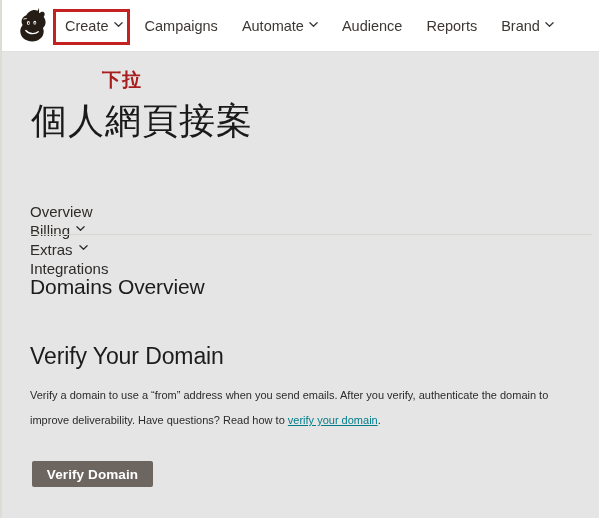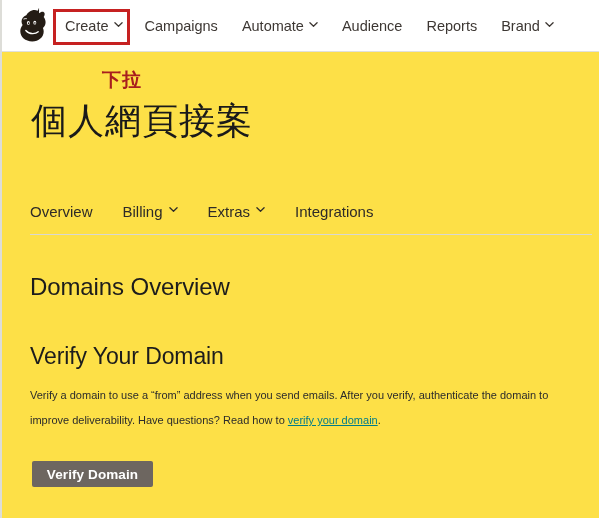--- a/index.html
+++ b/index.html
@@ -12,21 +12,21 @@
     height: 518px;
     overflow: hidden;
     font-family: "Liberation Sans", sans-serif;
     color: #241c15;
     -webkit-font-smoothing: antialiased;
   }
   .page {
     position: relative;
     width: 599px;
     height: 518px;
-    background: #fde047;
+    background: #e5e5e5;
     border-left: 2px solid #ddddd8;
     box-sizing: border-box;
     overflow: hidden;
   }
 
   
   .topnav {
     position: absolute;
     left: 0; top: 0;
     width: 599px;
@@ -101,21 +101,22 @@
     letter-spacing: 1px;
     line-height: 50px;
     white-space: nowrap;
   }
 
   
   .tabrow {
     position: absolute;
     left: 28px; top: 203px;
     display: flex;
-    align-items: center;
+    align-items: flex-start;
+    flex-direction: column;
   }
   .tab {
     display: flex;
     align-items: center;
     gap: 6px;
     font-size: 15px;
     color: #2e2b28;
     margin-right: 30px;
     white-space: nowrap;
     cursor: pointer;
@@ -127,21 +128,21 @@
     position: absolute;
     left: 28px; top: 234px;
     width: 562px; height: 1px;
     background: #d8d8d3;
   }
 
   
   .h1-domains {
     position: absolute;
     left: 28px; top: 268px;
-    font-size: 24px;
+    font-size: 21px;
     font-weight: 400;
     color: #1c1c1c;
     letter-spacing: -0.1px;
     line-height: 38px;
     white-space: nowrap;
   }
   .h2-verify {
     position: absolute;
     left: 28px; top: 341px;
     font-size: 23px;

